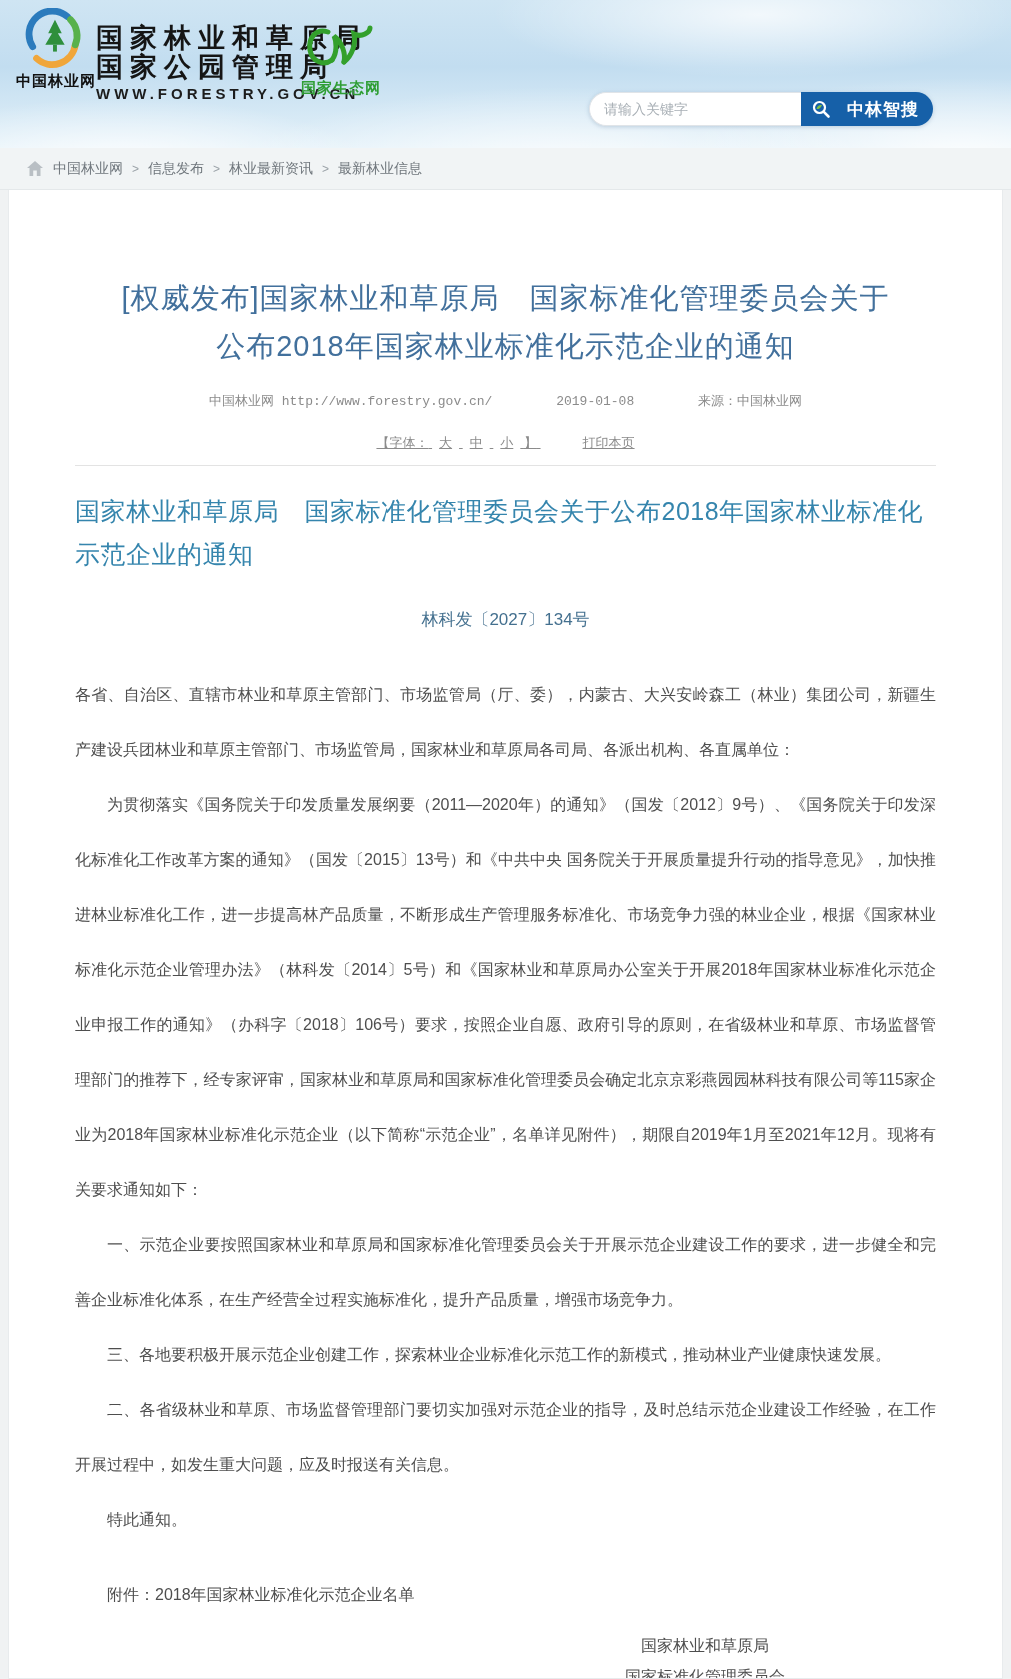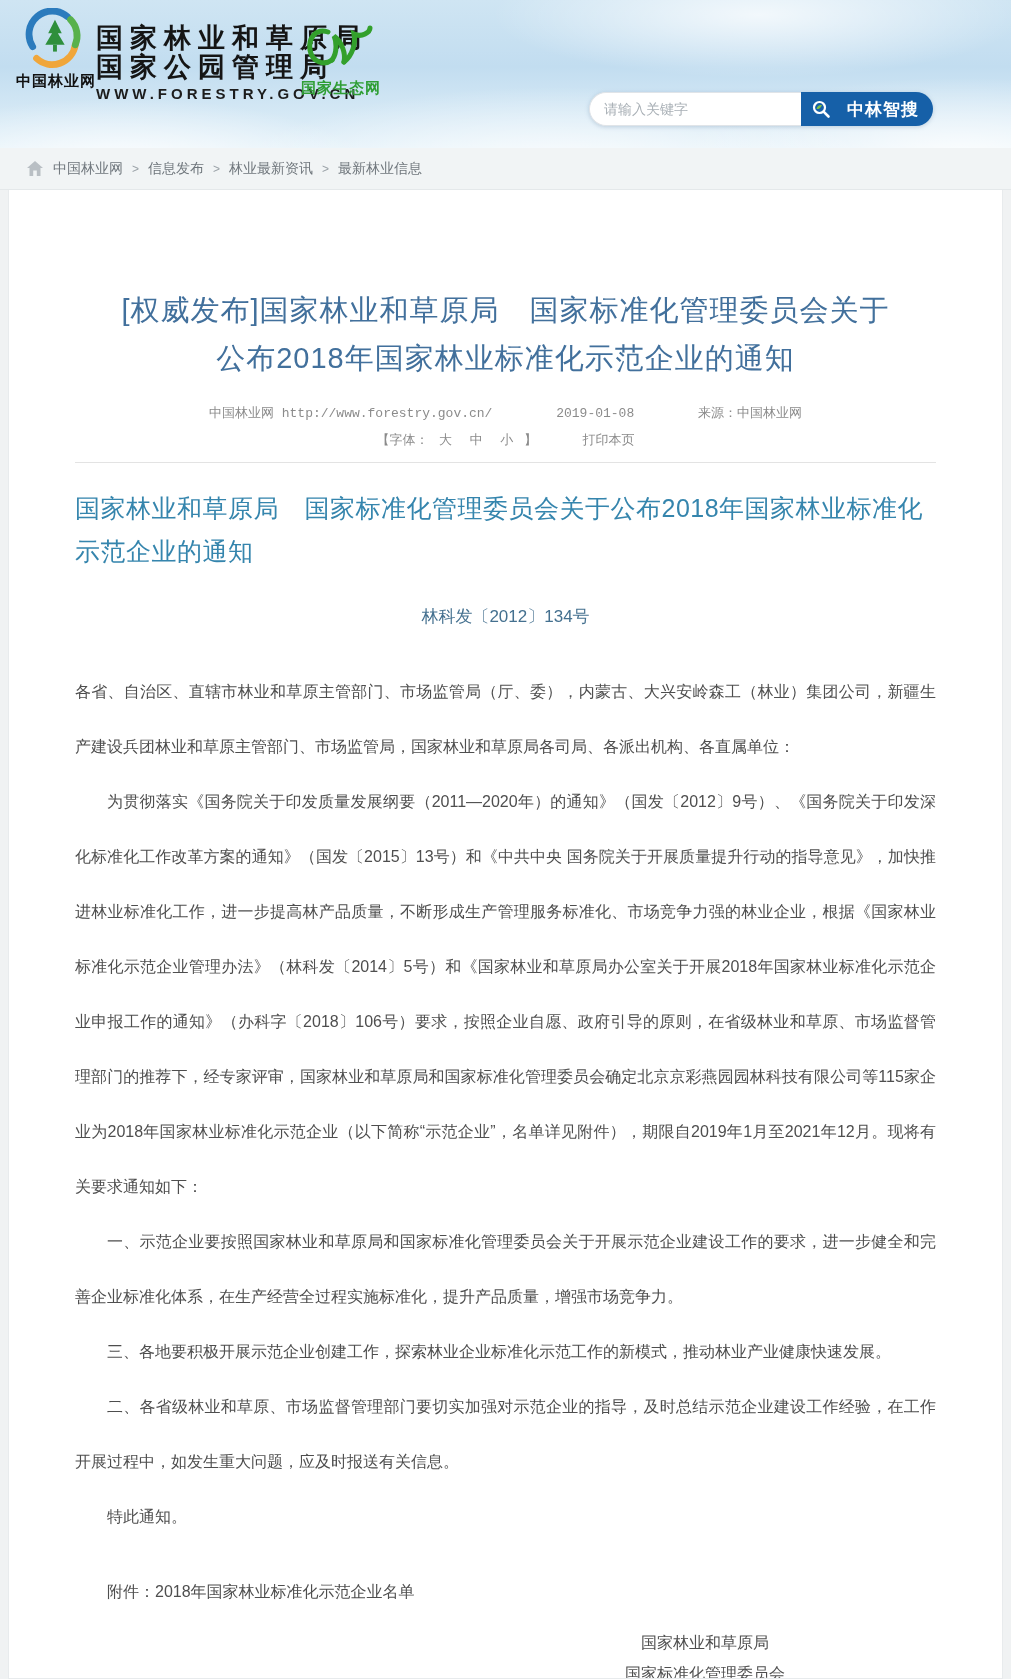--- a/index.html
+++ b/index.html
@@ -44,29 +44,29 @@
     height: 42px; display: flex; align-items: center; gap: 9px;
     padding-left: 26px; background: #f1f4f5; border-bottom: 1px solid #e4e8ea;
     font-size: 14px; color: #737a80;
   }
   .crumb { color: #6f767c; cursor: pointer; }
   .crumb-sep { color: #9aa1a7; font-size: 12px; }
 
   
   .content {
     position: relative; margin: 0 8px; height: 1489px; background: #fff;
-    border: 1px solid #e8ebed; border-top: none; padding: 12px 66px; overflow: hidden;
+    border: 1px solid #e8ebed; border-top: none; padding: 0 66px; overflow: hidden;
   }
   .page-title {
     margin-top: 84px; text-align: center; color: #42709c;
     font-size: 29px; font-weight: 500; line-height: 48px; letter-spacing: 1px;
   }
   .article-meta { margin-top: 22px; text-align: center; font-size: 13px; color: #8b8b8b; font-family: "Liberation Mono", monospace; }
   .article-meta span { margin: 0 28px; }
-  .font-controls { margin-top: 9px; text-align: center; font-size: 13px; color: #8b8b8b; }
+  .font-controls { margin-top: 24px; text-align: center; font-size: 13px; color: #8b8b8b; text-decoration: underline; }
   .font-controls .sz { margin: 0 7px; cursor: pointer; }
   .font-controls .print { margin-left: 42px; cursor: pointer; }
   .rule { margin-top: 13px; border: none; border-top: 1px solid #e3e3e3; }
 
   .doc-title {
     margin-top: 24px; text-align: left; color: #3585ad;
     font-size: 25px; font-weight: 500; line-height: 43px; letter-spacing: .5px;
   }
   .doc-number { margin-top: 32px; text-align: center; color: #44708f; font-size: 17px; }
 
@@ -172,21 +172,21 @@
       <span class="print">打印本页</span>
     </div>
 
     <hr class="rule">
 
     <h2 class="doc-title">
       <div>国家林业和草原局　国家标准化管理委员会关于公布2018年国家林业标准化</div>
       <div>示范企业的通知</div>
     </h2>
 
-    <div class="doc-number">林科发〔2012〕134号</div>
+    <div class="doc-number">林科发〔2027〕134号</div>
 
     <div class="body-text">
       <p>各省、自治区、直辖市林业和草原主管部门、市场监管局（厅、委），内蒙古、大兴安岭森工（林业）集团公司，新疆生产建设兵团林业和草原主管部门、市场监管局，国家林业和草原局各司局、各派出机构、各直属单位：</p>
       <p class="indent">为贯彻落实《国务院关于印发质量发展纲要（2011—2020年）的通知》（国发〔2012〕9号）、《国务院关于印发深化标准化工作改革方案的通知》（国发〔2015〕13号）和《中共中央 国务院关于开展质量提升行动的指导意见》，加快推进林业标准化工作，进一步提高林产品质量，不断形成生产管理服务标准化、市场竞争力强的林业企业，根据《国家林业标准化示范企业管理办法》（林科发〔2014〕5号）和《国家林业和草原局办公室关于开展2018年国家林业标准化示范企业申报工作的通知》（办科字〔2018〕106号）要求，按照企业自愿、政府引导的原则，在省级林业和草原、市场监督管理部门的推荐下，经专家评审，国家林业和草原局和国家标准化管理委员会确定北京京彩燕园园林科技有限公司等115家企业为2018年国家林业标准化示范企业（以下简称“示范企业”，名单详见附件），期限自2019年1月至2021年12月。现将有关要求通知如下：</p>
       <p class="indent">一、示范企业要按照国家林业和草原局和国家标准化管理委员会关于开展示范企业建设工作的要求，进一步健全和完善企业标准化体系，在生产经营全过程实施标准化，提升产品质量，增强市场竞争力。</p>
       <p class="indent">三、各地要积极开展示范企业创建工作，探索林业企业标准化示范工作的新模式，推动林业产业健康快速发展。</p>
       <p class="indent">二、各省级林业和草原、市场监督管理部门要切实加强对示范企业的指导，及时总结示范企业建设工作经验，在工作开展过程中，如发生重大问题，应及时报送有关信息。</p>
       <p class="indent">特此通知。</p>
     </div>
 

